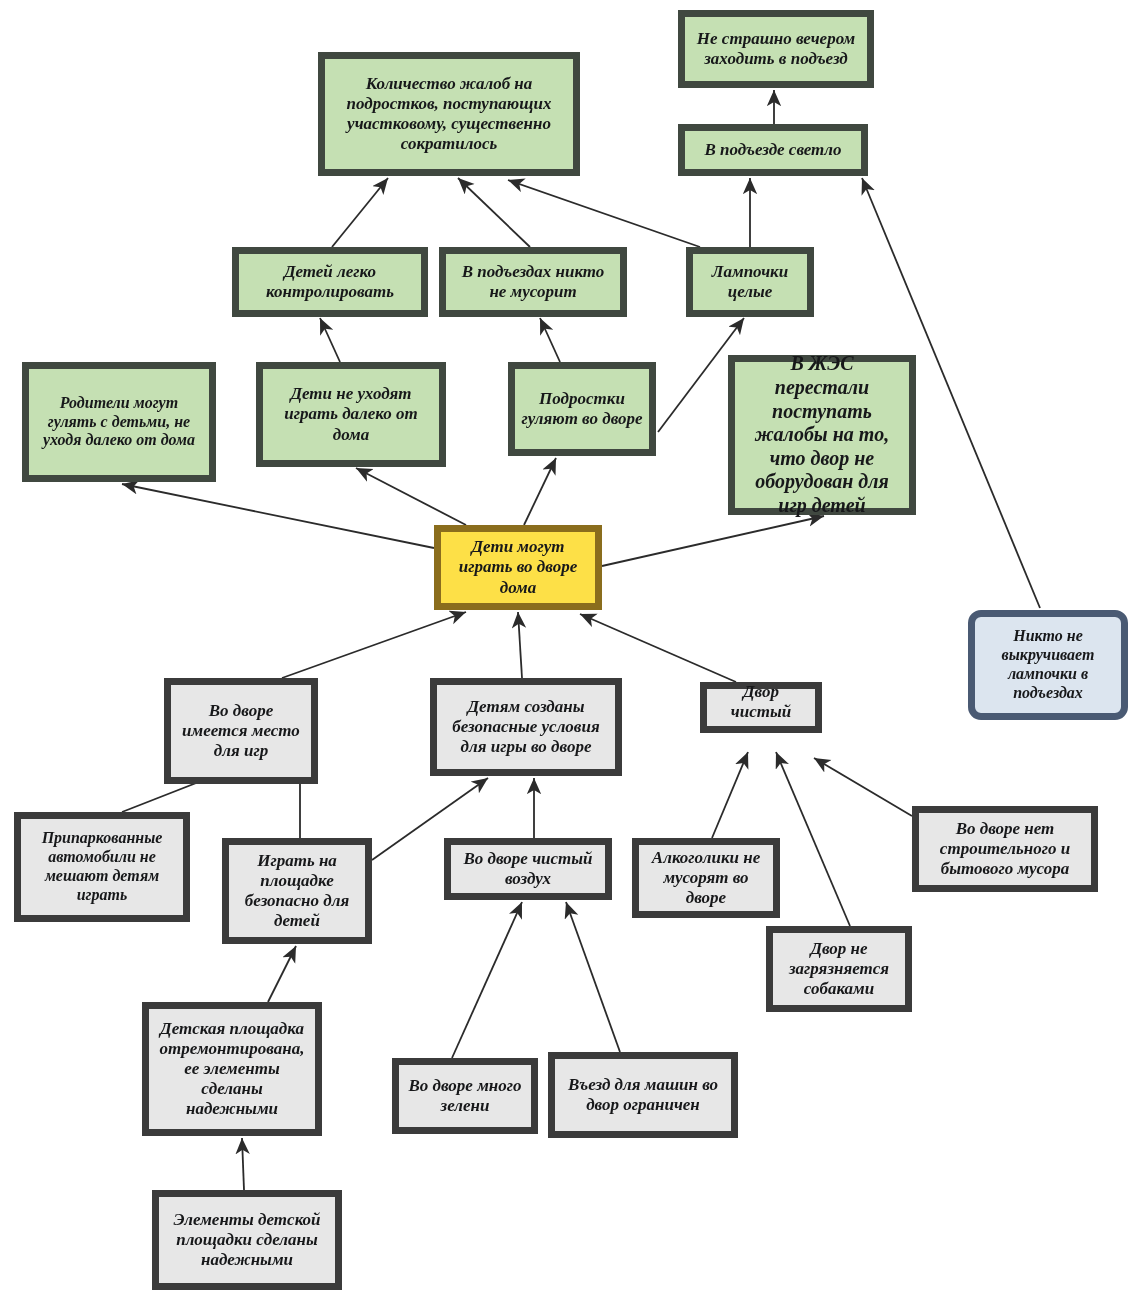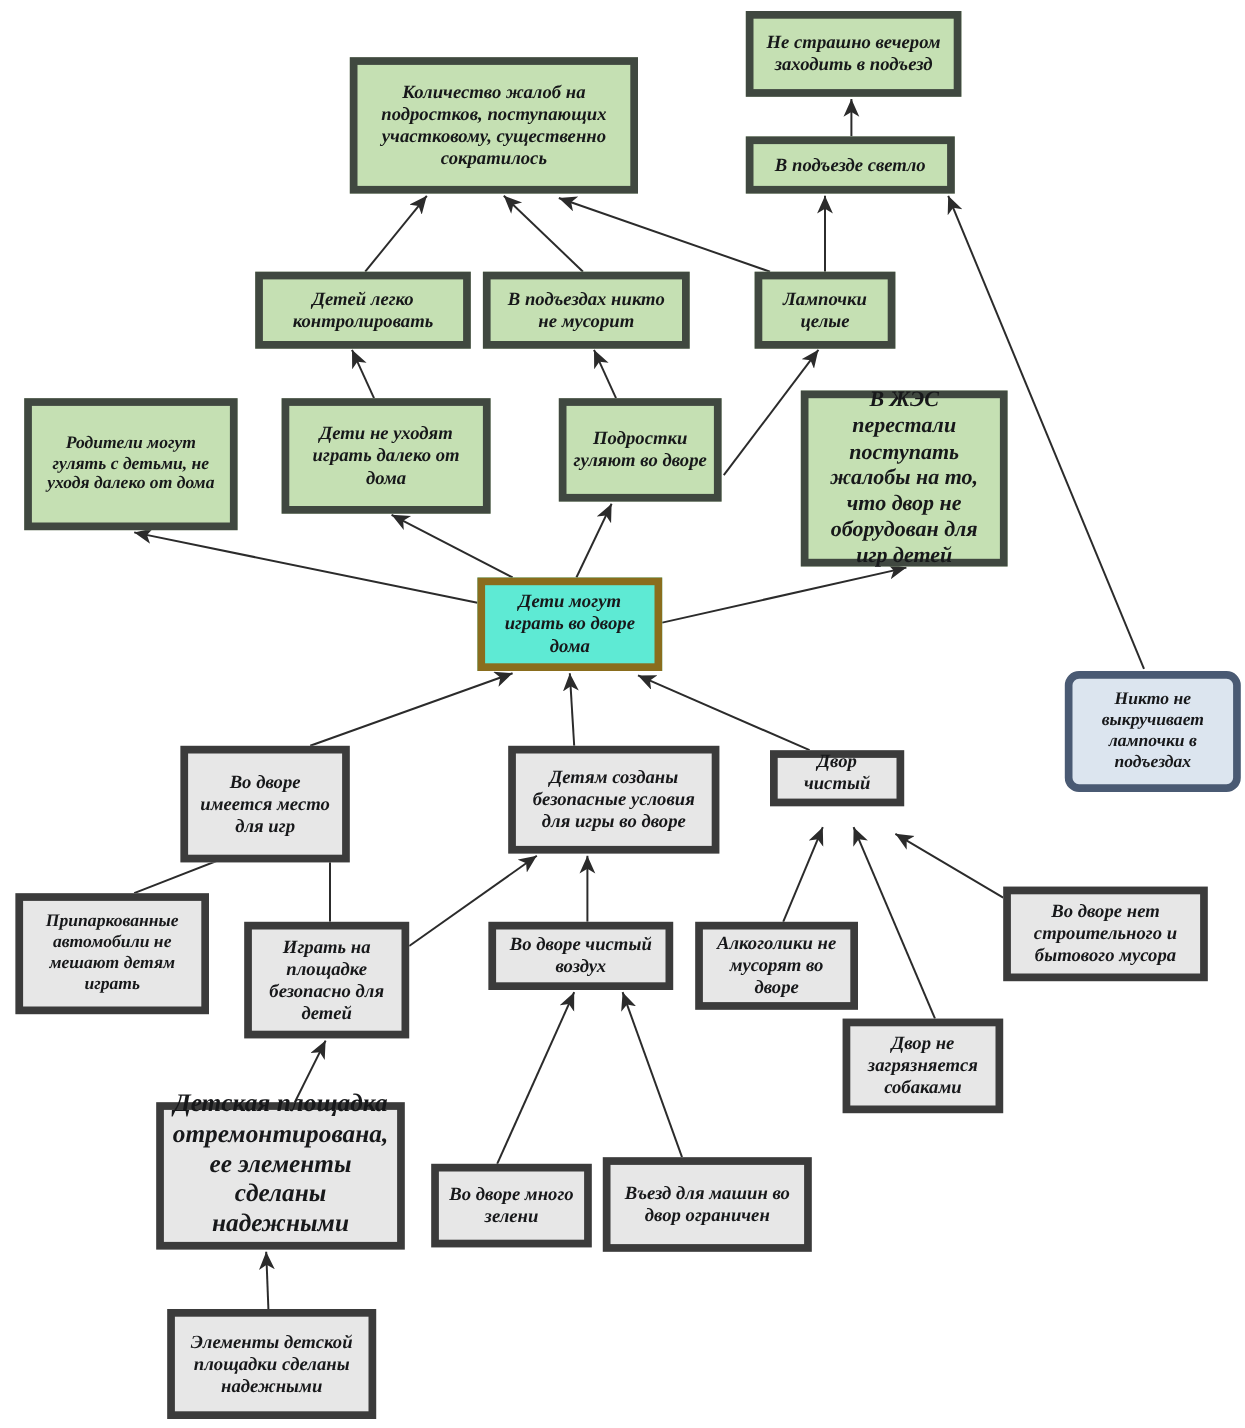--- a/index.html
+++ b/index.html
@@ -3,21 +3,21 @@
 <meta charset="utf-8">
 <style>
   html,body{margin:0;padding:0;background:#ffffff;}
   body{width:1132px;height:1298px;font-family:"Liberation Serif","DejaVu Serif",serif;}
   #stage{position:relative;width:1132px;height:1298px;overflow:hidden;background:#fff;}
   svg#edges{position:absolute;left:0;top:0;width:1132px;height:1298px;}
   .node{position:absolute;box-sizing:border-box;display:flex;align-items:center;justify-content:center;
         text-align:center;font-style:italic;font-weight:700;line-height:1.18;color:#17181a;
         padding:4px 6px;border:7px solid #404040;}
   .node.green{background:#c5e0b3;border-color:#404840;}
-  .node.gold{background:#5eead4;border-color:#8a6d1d;}
+  .node.gold{background:#fde047;border-color:#8a6d1d;}
   .node.gray{background:#e7e7e7;border-color:#3b3b3b;}
   .node.blue{background:#dce5ef;border-color:#4a5a73;}
   .node span{display:block;width:100%;}
 </style>
 </head>
 <body>
 
 <div id="stage">
   <svg id="edges" viewBox="0 0 1132 1298">
     <defs>
@@ -88,21 +88,21 @@
       </div>
       <div class="node gold" style="left: 434px; top: 525px; width: 168px; height: 85px; font-size: 17px;">
         <span>Дети могут играть во дворе дома</span>
       </div>
       <div class="node blue" style="left: 968px; top: 610px; width: 160px; height: 110px; font-size: 16px; border-radius: 13px;">
         <span>Никто не выкручивает лампочки в подъездах</span>
       </div>
       <div class="node gray" style="left: 164px; top: 678px; width: 154px; height: 106px; font-size: 17px;">
         <span>Во дворе имеется место для игр</span>
       </div>
-      <div class="node gray" style="left: 430px; top: 678px; width: 192px; height: 98px; font-size: 17px; margin-left: 32px;">
+      <div class="node gray" style="left: 430px; top: 678px; width: 192px; height: 98px; font-size: 17px;">
         <span>Детям созданы безопасные условия для игры во дворе</span>
       </div>
       <div class="node gray" style="left: 700px; top: 682px; width: 122px; height: 51px; font-size: 17px; align-items: flex-end;">
         <span>Двор чистый</span>
       </div>
       <div class="node gray" style="left: 14px; top: 812px; width: 176px; height: 110px; font-size: 16px;">
         <span>Припаркованные автомобили не мешают детям играть</span>
       </div>
       <div class="node gray" style="left: 222px; top: 838px; width: 150px; height: 106px; font-size: 17px;">
         <span>Играть на площадке безопасно для детей</span>
@@ -112,21 +112,21 @@
       </div>
       <div class="node gray" style="left: 632px; top: 838px; width: 148px; height: 80px; font-size: 17px;">
         <span>Алкоголики не мусорят во дворе</span>
       </div>
       <div class="node gray" style="left: 912px; top: 806px; width: 186px; height: 86px; font-size: 17px;">
         <span>Во дворе нет строительного и бытового мусора</span>
       </div>
       <div class="node gray" style="left: 766px; top: 926px; width: 146px; height: 86px; font-size: 17px;">
         <span>Двор не загрязняется собаками</span>
       </div>
-      <div class="node gray" style="left: 142px; top: 1002px; width: 226px; height: 134px; font-size: 23px; align-items: flex-end;">
+      <div class="node gray" style="left: 142px; top: 1002px; width: 180px; height: 134px; font-size: 17px;">
         <span>Детская площадка отремонтирована, ее элементы сделаны надежными</span>
       </div>
       <div class="node gray" style="left: 392px; top: 1058px; width: 146px; height: 76px; font-size: 17px;">
         <span>Во дворе много зелени</span>
       </div>
       <div class="node gray" style="left: 548px; top: 1052px; width: 190px; height: 86px; font-size: 17px;">
         <span>Въезд для машин во двор ограничен</span>
       </div>
       <div class="node gray" style="left: 152px; top: 1190px; width: 190px; height: 100px; font-size: 17px;">
         <span>Элементы детской площадки сделаны надежными</span>

